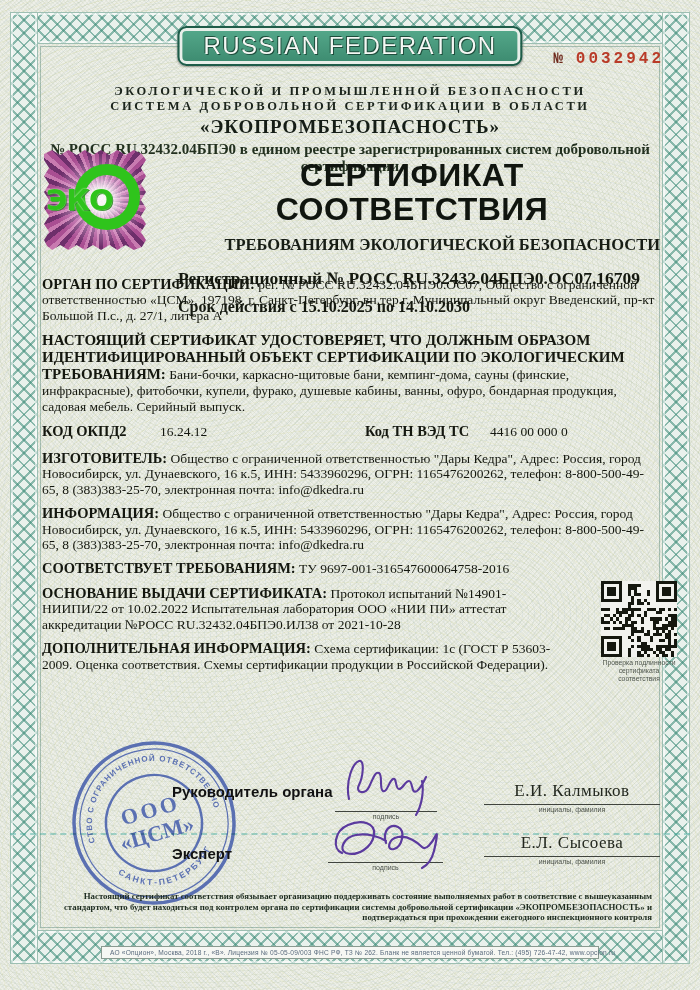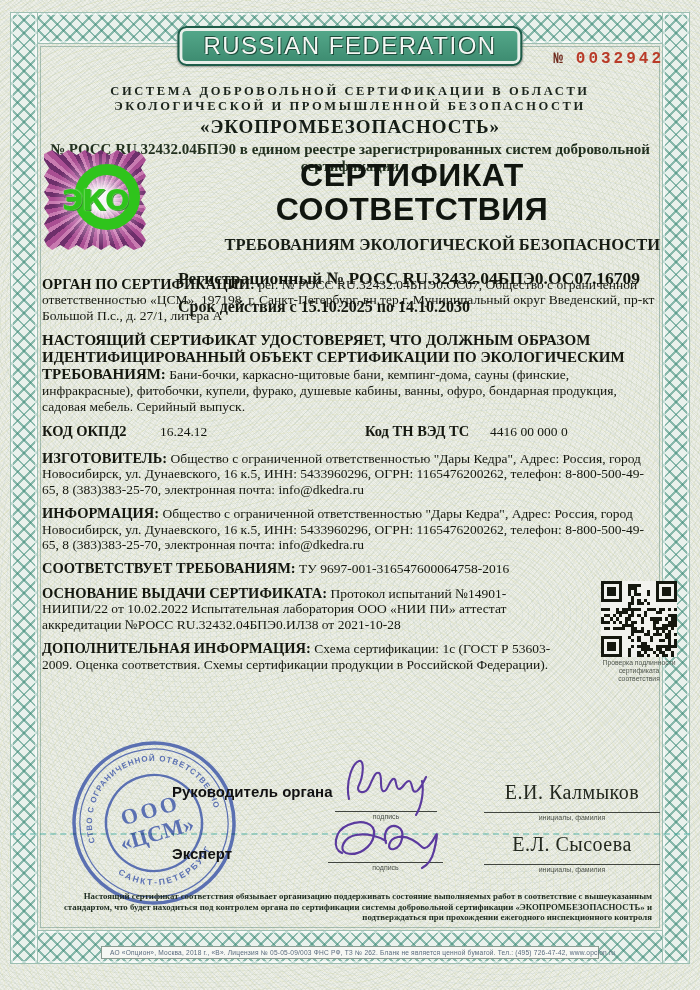--- a/index.html
+++ b/index.html
@@ -38,21 +38,21 @@
   .sys-note{font-weight:700;font-size:15px;margin-top:3px;color:#22301f;}
   
   .head-row{position:absolute;top:150px;left:44px;right:40px;display:flex;gap:18px;z-index:2;}
   .eco-logo{position:relative;width:102px;height:100px;flex:0 0 auto;
     background:
       radial-gradient(circle at 55% 50%, rgba(255,255,255,.95) 0 13%, rgba(255,225,250,.45) 32%, rgba(0,0,0,0) 62%),
       repeating-conic-gradient(from 3deg at 55% 50%, #a94e92 0 5deg, #6d2f6b 5deg 10deg, #c87ab0 10deg 14deg);
     clip-path:polygon(0% 4%,8% 0%,16% 5%,24% 0%,32% 5%,40% 0%,48% 5%,56% 0%,64% 5%,72% 0%,80% 5%,88% 0%,96% 4%,100% 10%,95% 18%,100% 26%,95% 34%,100% 42%,95% 50%,100% 58%,95% 66%,100% 74%,95% 82%,100% 90%,96% 97%,88% 100%,80% 95%,72% 100%,64% 95%,56% 100%,48% 95%,40% 100%,32% 95%,24% 100%,16% 95%,8% 100%,3% 96%,0% 90%,5% 82%,0% 74%,5% 66%,0% 58%,5% 50%,0% 42%,5% 34%,0% 26%,5% 18%,0% 10%);}
   .eco-ring{position:absolute;left:30px;top:14px;width:66px;height:66px;border:11px solid #2fc41c;border-radius:50%;box-sizing:border-box;}
   .eco-text{position:absolute;left:2px;top:33px;font-family:"DejaVu Sans","Liberation Sans",sans-serif;font-weight:900;font-size:29px;
-    color:#2fc41c;letter-spacing:-1px;text-shadow:0 0 2px #e2ffd8,1px 1px 0 #157a0c;margin-left:16px;}
+    color:#2fc41c;letter-spacing:-1px;text-shadow:0 0 2px #e2ffd8,1px 1px 0 #157a0c;}
   .title-col{flex:1;padding-top:8px;}
   .title-main{font-family:"Liberation Sans",sans-serif;font-weight:800;font-size:32px;letter-spacing:.5px;
     text-align:center;color:#10150f;line-height:34px;}
   .title-sub{font-weight:700;font-size:16.5px;text-align:right;margin-top:9px;color:#171d15;}
   .title-reg{font-weight:700;font-size:17.5px;text-align:left;margin-top:13px;padding-left:14px;color:#14180f;}
   .title-val{font-weight:700;font-size:16px;text-align:left;margin-top:9px;padding-left:14px;color:#14180f;}
   
   .body{position:absolute;top:277px;left:42px;right:40px;z-index:2;}
   .f{margin:0 0 9px;font-size:13.5px;line-height:15.4px;text-align:left;}
   .f b{font-size:14.5px;}
@@ -75,21 +75,21 @@
   .sig{position:absolute;z-index:3;}
   .sig1{left:299px;top:18px;}
   .sig2{left:288px;top:80px;}
   .sigline{position:absolute;border-top:1.5px solid #40443e;z-index:2;}
   .sl1{left:299px;top:78px;width:102px;}
   .sl2{left:292px;top:129px;width:115px;}
   .sigcap{font-size:7px;color:#4c524a;text-align:center;margin-top:1px;font-family:"Liberation Sans",sans-serif;}
   .nameblock{position:absolute;width:176px;text-align:center;z-index:2;}
   .nb1{left:448px;top:48px;}
   .nb2{left:448px;top:100px;}
-  .nm{font-size:20px;color:#23281f;padding-bottom:8px;border-bottom:1.5px solid #40443e;letter-spacing:.5px;}
+  .nm{font-size:17px;color:#23281f;padding-bottom:3px;border-bottom:1.5px solid #40443e;letter-spacing:.5px;}
   
   .note{position:absolute;top:891px;left:48px;right:48px;text-align:right;z-index:2;
     font-weight:700;font-size:8.8px;line-height:10.6px;color:#1d2b1f;}
   .print-wrap{position:absolute;bottom:31px;left:0;right:0;display:flex;justify-content:center;z-index:3;}
   .print{background:#f6f7f3;border:1px solid #8a9a90;font-family:"Liberation Sans",sans-serif;
     font-size:6.6px;line-height:8px;color:#5a6b7e;padding:1.5px 8px;letter-spacing:.2px;max-width:480px;white-space:nowrap;}
 </style>
 </head>
 <body>
 
@@ -98,22 +98,22 @@
   <div class="band band-top"></div>
   <div class="band band-bottom"></div>
   <div class="band band-left"></div>
   <div class="band band-right"></div>
   <div class="frame-line"></div>
 
   <div class="badge">RUSSIAN FEDERATION</div>
   <div class="certnum"><span class="pfx">№</span> <span>0032942</span></div>
 
   <div class="sys">
+    <div class="sys-line">ЭКОЛОГИЧЕСКОЙ И ПРОМЫШЛЕННОЙ БЕЗОПАСНОСТИ</div>
     <div class="sys-line">СИСТЕМА ДОБРОВОЛЬНОЙ СЕРТИФИКАЦИИ В ОБЛАСТИ</div>
-    <div class="sys-line">ЭКОЛОГИЧЕСКОЙ И ПРОМЫШЛЕННОЙ БЕЗОПАСНОСТИ</div>
     <div class="sys-name">«ЭКОПРОМБЕЗОПАСНОСТЬ»</div>
     <div class="sys-note">№ РОСС RU.32432.04БПЭ0 в едином реестре зарегистрированных систем добровольной сертификации</div>
   </div>
 
   <div class="head-row">
     <div class="eco-logo">
       <div class="eco-ring"></div>
       <div class="eco-text">ЭКО</div>
     </div>
     <div class="title-col">

